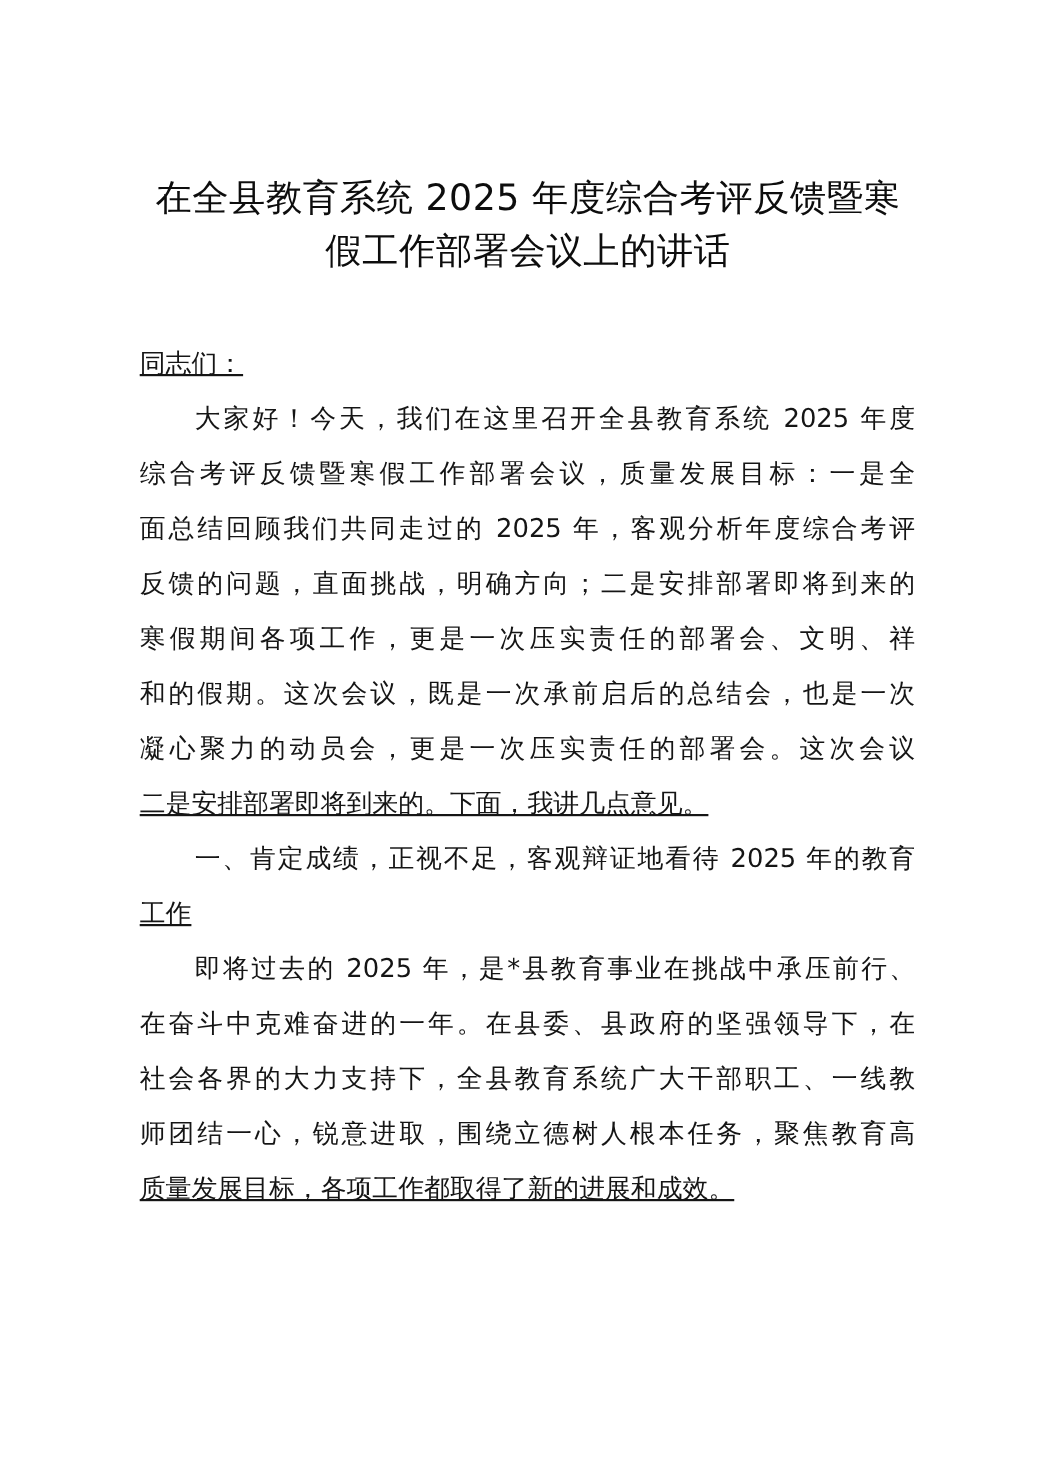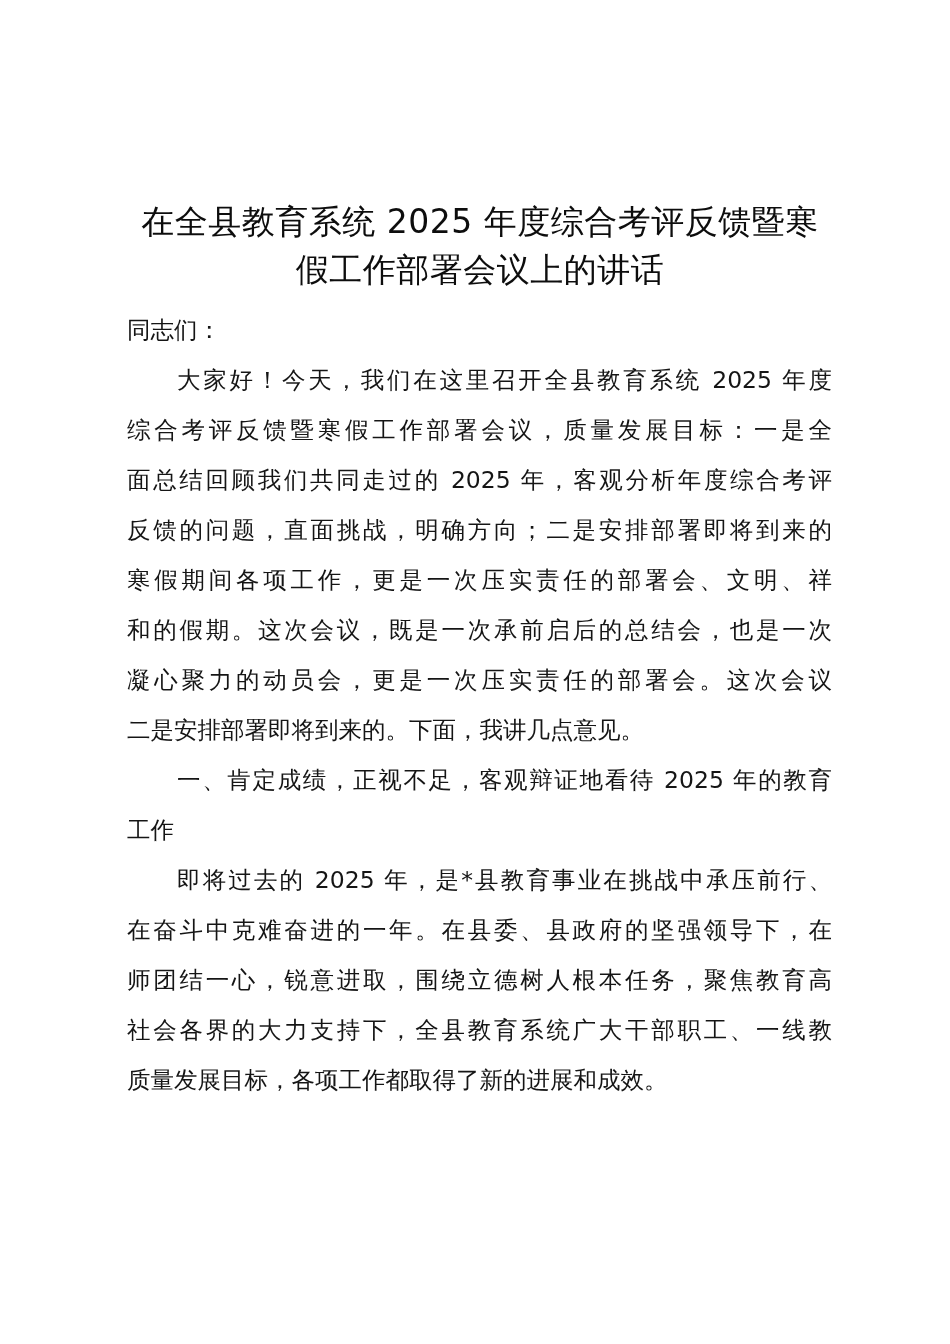--- a/index.html
+++ b/index.html
@@ -26,21 +26,20 @@
   .title {
     position: absolute;
     left: 120px;
     width: 720px;
     top: 156px;
     text-align: center;
     font-size: 33px;
     line-height: 48px;
     letter-spacing: 0.5px;
     color: #0d0d0d;
-    margin-top: 42px;
   }
   .title-line {
     display: block;
     white-space: nowrap;
   }
   .body-text {
     position: absolute;
     left: 127px;
     width: 705px;
     top: 311px;
@@ -50,20 +49,21 @@
   .line {
     display: block;
     height: 50px;
     line-height: 38px;
     white-space: nowrap;
     text-align: justify;
     text-align-last: justify;
   }
   .line.last {
     text-align-last: left;
+    text-decoration: underline;
   }
   .indent {
     padding-left: 50px;
   }
 </style>
 </head>
 <body>
 
 <div class="page">
 
@@ -87,19 +87,19 @@
     </div>
 
     <div>
       <span class="line indent">一、肯定成绩，正视不足，客观辩证地看待 2025 年的教育</span>
       <span class="line last">工作</span>
     </div>
 
     <div>
       <span class="line indent">即将过去的 2025 年，是*县教育事业在挑战中承压前行、</span>
       <span class="line">在奋斗中克难奋进的一年。在县委、县政府的坚强领导下，在</span>
+      <span class="line">社会各界的大力支持下，全县教育系统广大干部职工、一线教</span>
       <span class="line">师团结一心，锐意进取，围绕立德树人根本任务，聚焦教育高</span>
-      <span class="line">社会各界的大力支持下，全县教育系统广大干部职工、一线教</span>
       <span class="line last">质量发展目标，各项工作都取得了新的进展和成效。</span>
     </div>
   </div>
 
 </div>
 
 </body></html>

